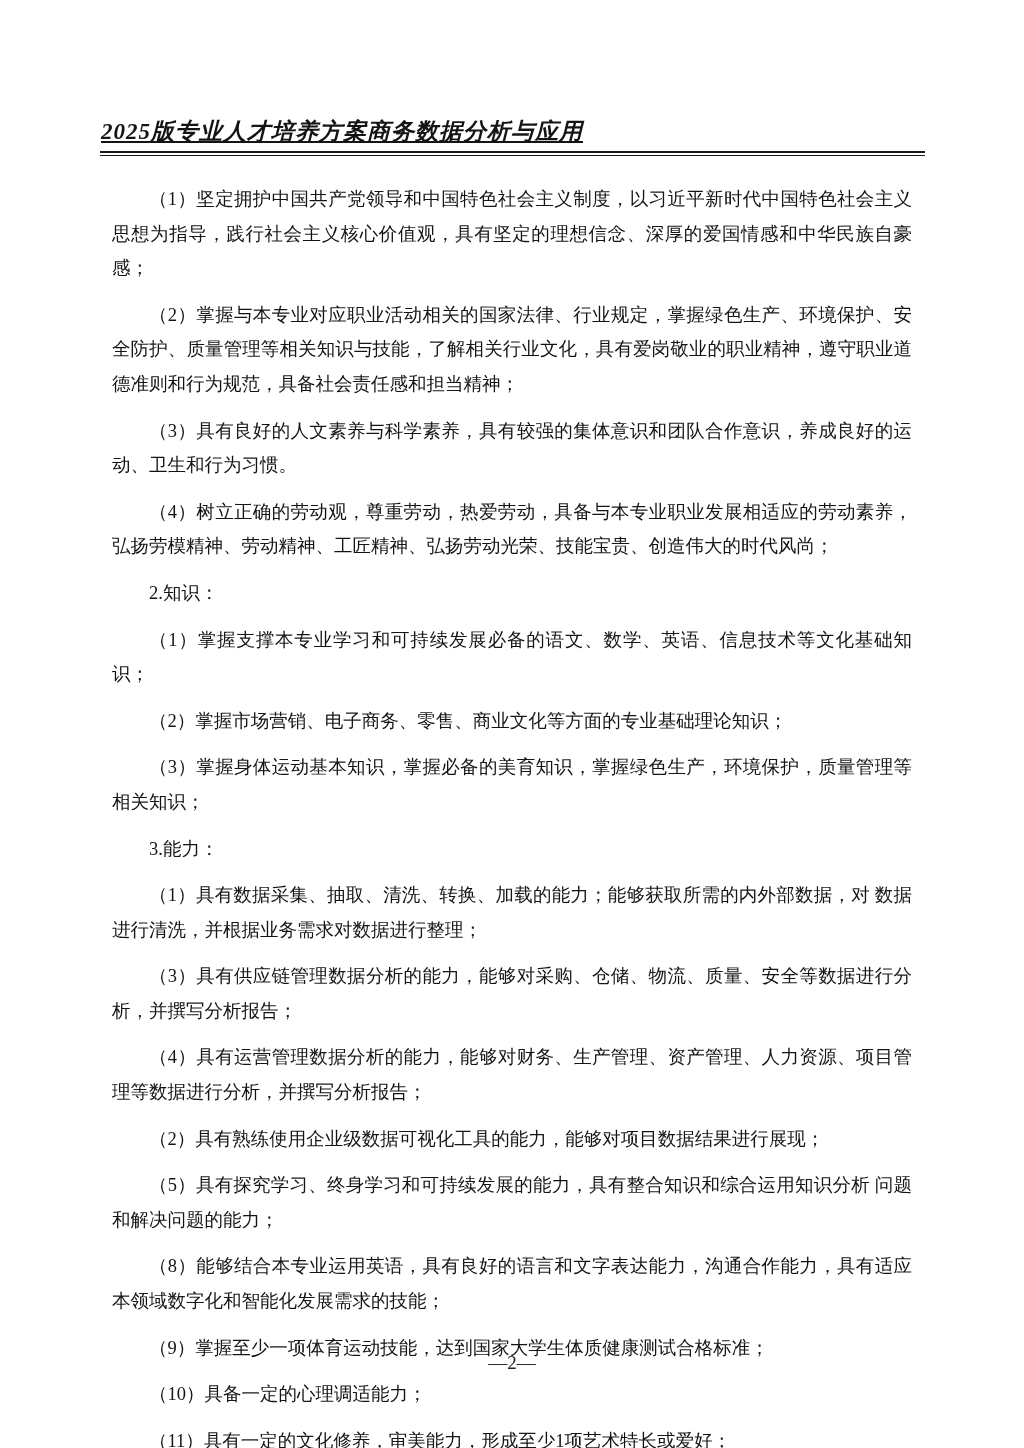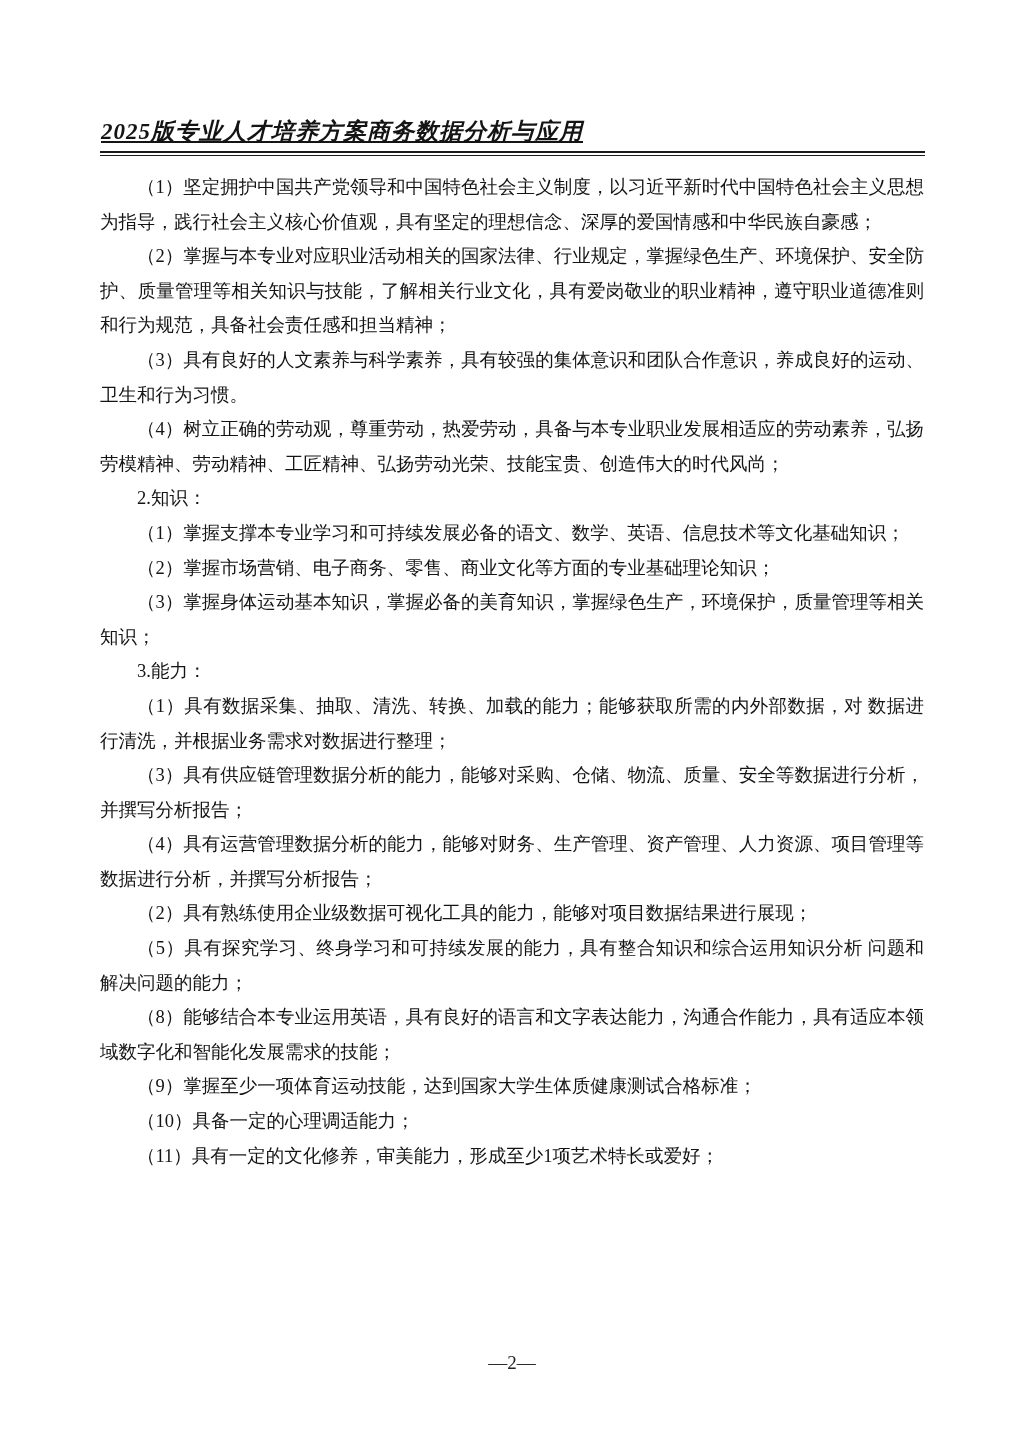--- a/index.html
+++ b/index.html
@@ -43,21 +43,21 @@
   .content {
     position: absolute;
     left: 100px;
     width: 824px;
     top: 170px;
     font-size: 18.5px;
     line-height: 34.6px;
     text-align: justify;
   }
   .content p {
-    margin: 0;
+    margin: 12px;
     padding: 0;
     text-indent: 2em;
   }
   .footer {
     position: absolute;
     left: 0;
     right: 0;
     top: 1352px;
     text-align: center;
     font-size: 19px;

